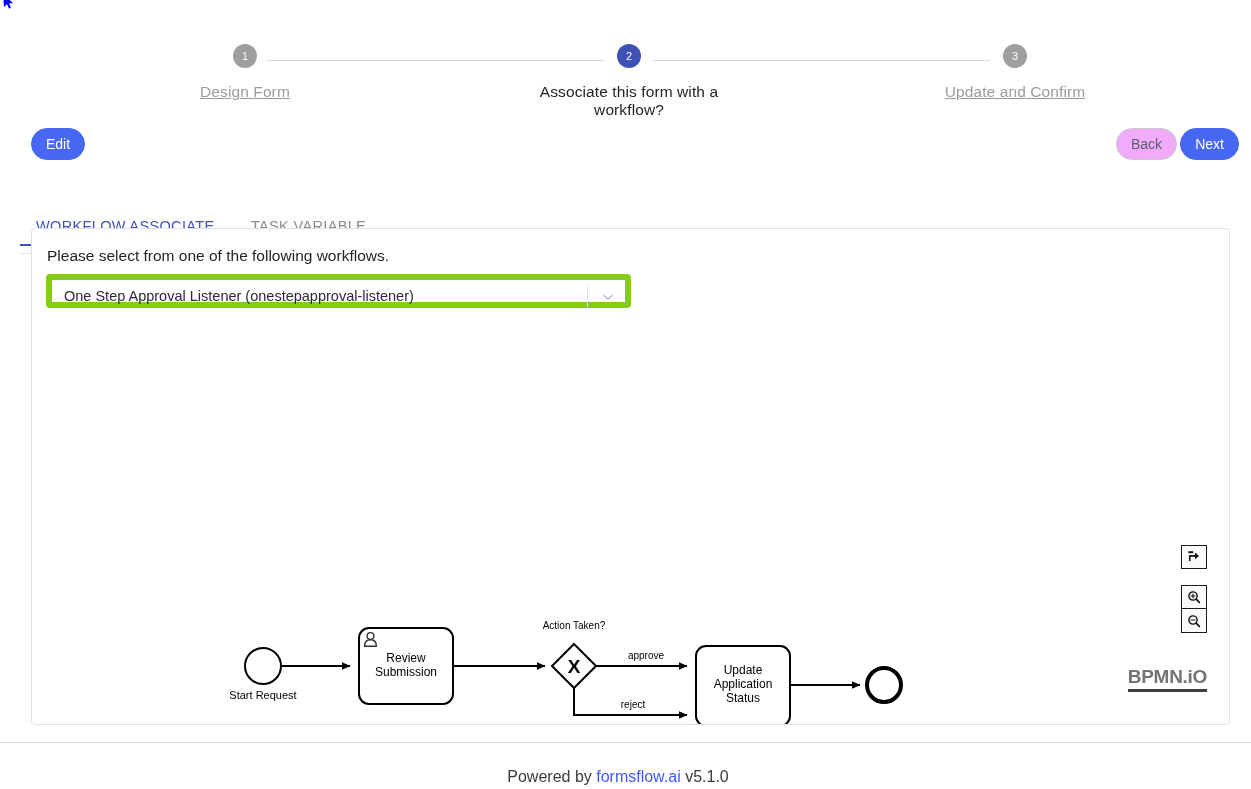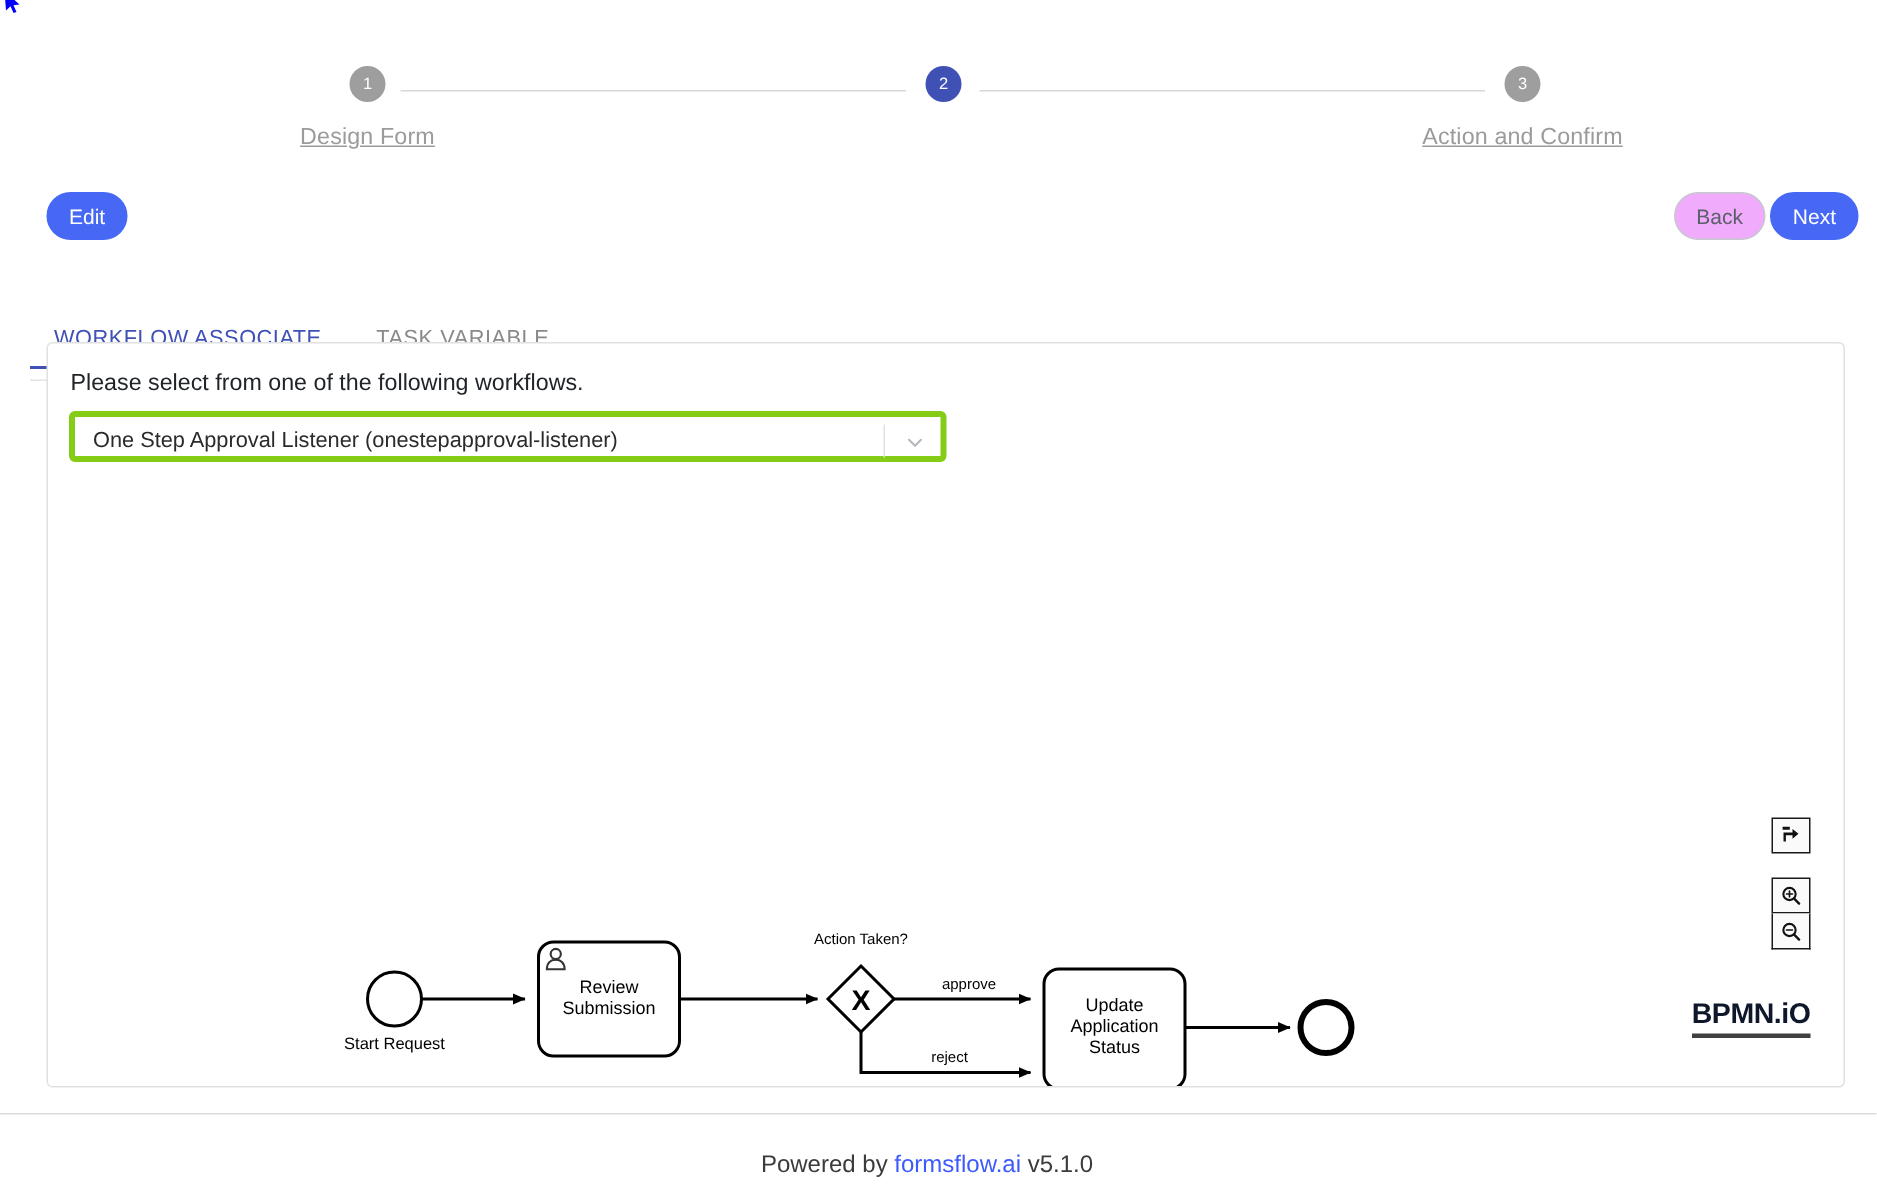--- a/index.html
+++ b/index.html
@@ -170,21 +170,21 @@
     color: #212529;
   }
 
   
   .select-wrap {
     position: absolute;
     left: 14px;
     top: 45px;
     width: 585px;
     height: 34px;
-    border: 4px solid #84cc16;
+    border: 6px solid #84cc16;
     border-radius: 4px;
     background: #ffffff;
     box-sizing: border-box;
     cursor: pointer;
   }
   .select-value {
     position: absolute;
     left: 12px;
     top: 0;
     line-height: 32px;
@@ -238,21 +238,21 @@
   .ctl-group { margin-top: 16px; }
   .ctl-group .ctl-btn + .ctl-btn { border-top: none; }
 
   .bpmn-logo {
     position: absolute;
     right: 22px;
     top: 437px;
     font-family: "Liberation Sans Narrow", "Liberation Sans", sans-serif;
     font-size: 19px;
     font-weight: bold;
-    color: #0f172a;
+    color: #737373;
     letter-spacing: -0.3px;
     border-bottom: 3px solid #404040;
     padding-bottom: 1px;
     text-decoration: none;
     cursor: pointer;
   }
 
   
   .footer-rule {
     position: absolute;
@@ -288,25 +288,26 @@
   <div class="step-track track-1"></div>
   <div class="step-track track-2"></div>
 
   <div class="step step-1">
     <div class="step-circle inactive">1</div>
     <div class="step-label inactive">Design Form</div>
   </div>
 
   <div class="step step-2">
     <div class="step-circle active">2</div>
+    <div class="step-label active">Associate this form with a workflow?</div>
   </div>
 
   <div class="step step-3">
     <div class="step-circle inactive">3</div>
-    <div class="step-label inactive">Action and Confirm</div>
+    <div class="step-label inactive">Update and Confirm</div>
   </div>
 </div>
 
 <div class="action-bar">
   <div class="btn btn-primary btn-edit">Edit</div>
   <div class="btn btn-secondary btn-back">Back</div>
   <div class="btn btn-primary btn-next">Next</div>
 </div>
 
 <div class="tabs">

